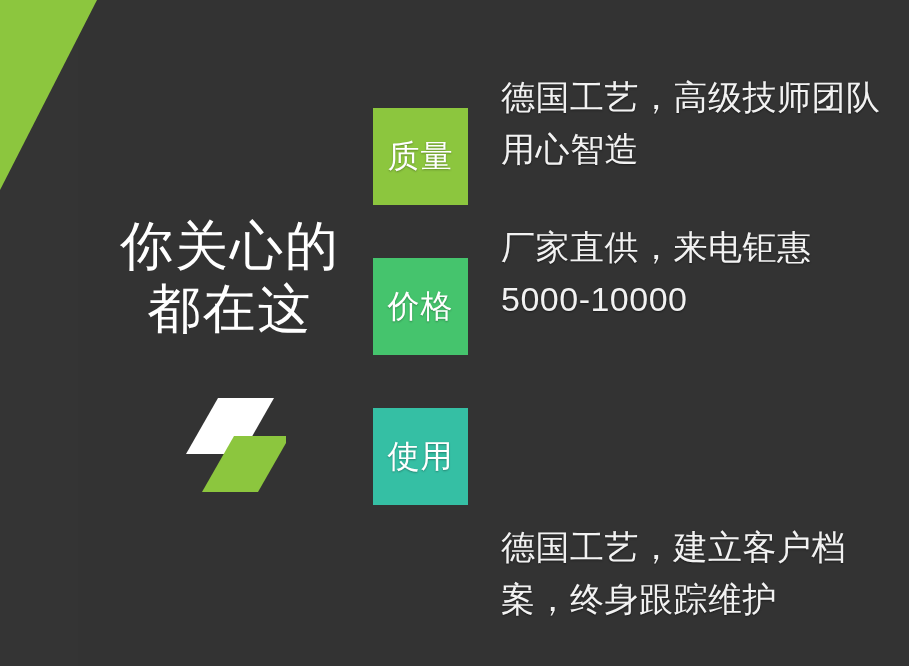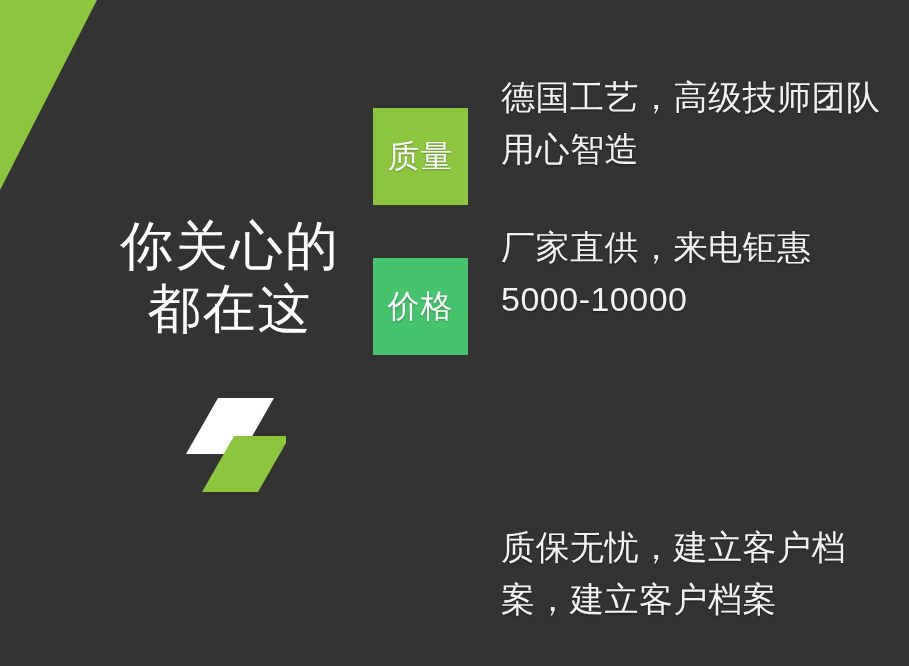--- a/index.html
+++ b/index.html
@@ -125,20 +125,21 @@
       <div class="row-badge" style="background:#8CC63E">质量</div>
       <div class="row-text">德国工艺，高级技师团队用心智造</div>
     </div>
 
     <div class="row">
       <div class="row-badge" style="background:#45C46D">价格</div>
       <div class="row-text">厂家直供，来电钜惠5000-10000</div>
     </div>
 
     <div class="row">
+      <div class="row-badge" style="background:#35BFA4">使用</div>
     </div>
 
     <div class="row">
-      <div class="row-text">质保无忧，建立客户档案，建立客户档案</div>
+      <div class="row-text">德国工艺，建立客户档案，终身跟踪维护</div>
     </div>
 
   </div>
 </div>
 
 </body></html>

